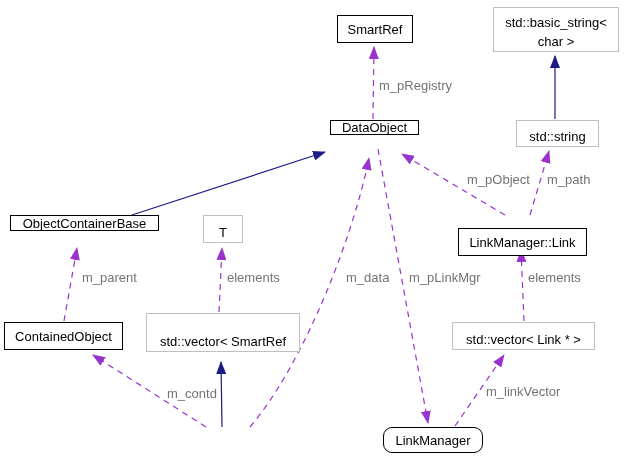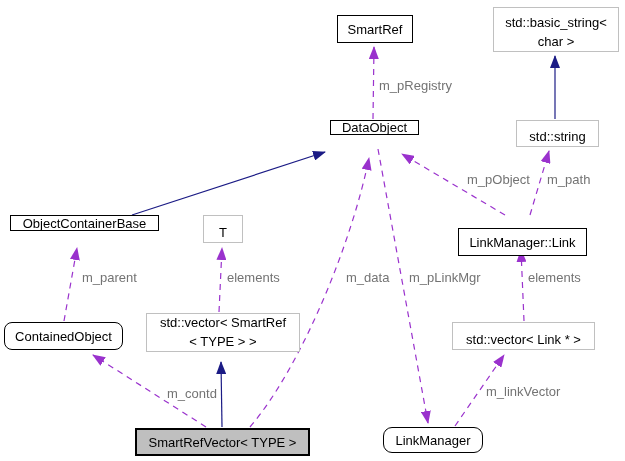--- a/index.html
+++ b/index.html
@@ -105,36 +105,32 @@
   </div>
 
   <div class="node external" style="left:203px; top:215px; width:40px; height:28px;">
     <span>T</span>
   </div>
 
   <div class="node" style="left:458px; top:228px; width:129px; height:28px;">
     <span>LinkManager::Link</span>
   </div>
 
-  <div class="node" style="left:4px; top:322px; width:119px; height:28px;border-radius:8px;">
+  <div class="node" style="left:4px; top:322px; width:119px; height:28px;">
     <span>ContainedObject</span>
   </div>
 
   <div class="node external" style="left:146px; top:313px; width:154px; height:39px;">
     <span>std::vector&lt; SmartRef</span>
-    <span>&lt; TYPE &gt; &gt;</span>
   </div>
 
   <div class="node external" style="left:452px; top:322px; width:143px; height:28px;">
     <span>std::vector&lt; Link * &gt;</span>
   </div>
 
-  <div class="node focus" style="left:135px; top:428px; width:175px; height:28px;">
-    <span>SmartRefVector&lt; TYPE &gt;</span>
-  </div>
 
   <div class="node" style="left:383px; top:427px; width:100px; height:26px;border-radius:9px;">
     <span>LinkManager</span>
   </div>
 
   <span class="edge-label" style="left:379px; top:78px;">m_pRegistry</span>
   <span class="edge-label" style="left:467px; top:172px;">m_pObject</span>
   <span class="edge-label" style="left:547px; top:172px;text-align:center;">m_path</span>
   <span class="edge-label" style="left:82px; top:270px;">m_parent</span>
   <span class="edge-label" style="left:227px; top:270px;">elements</span>

